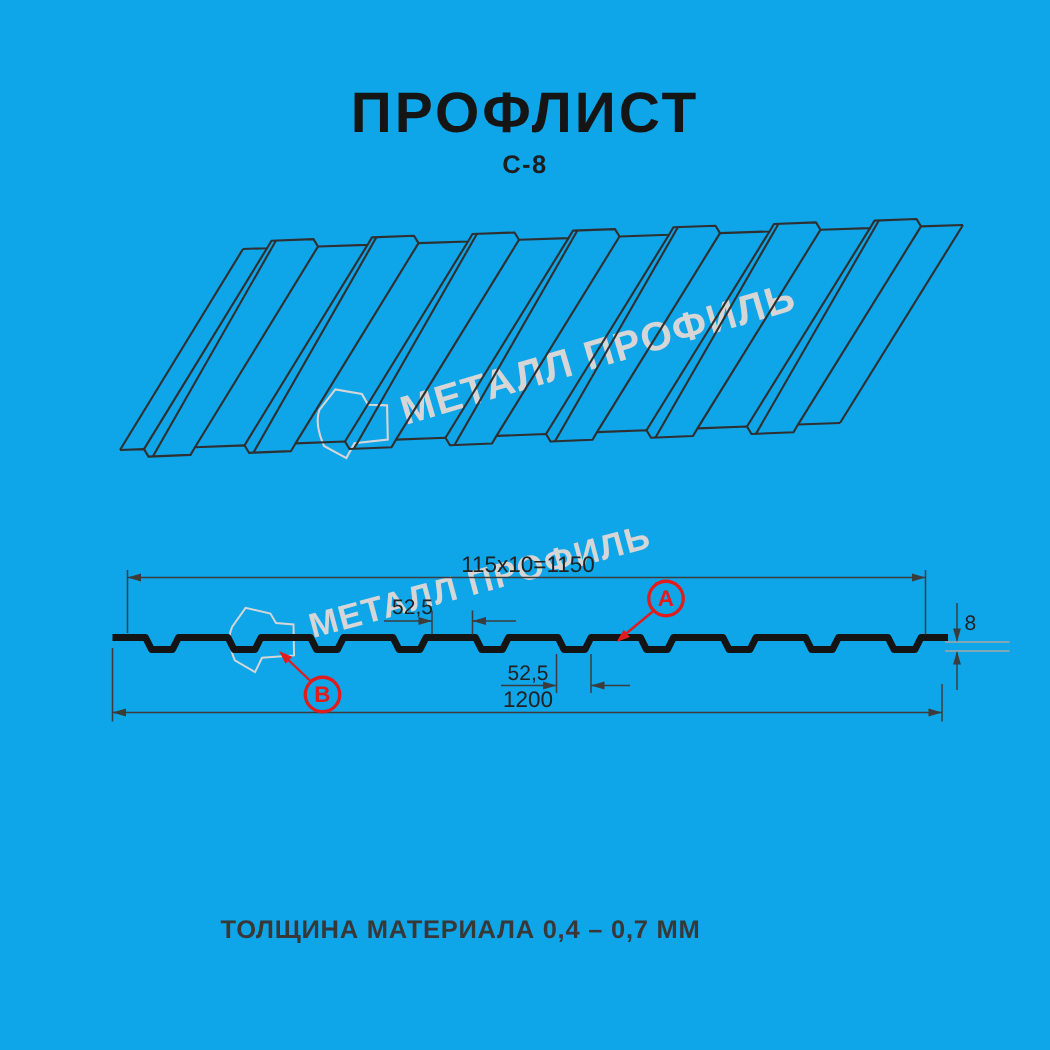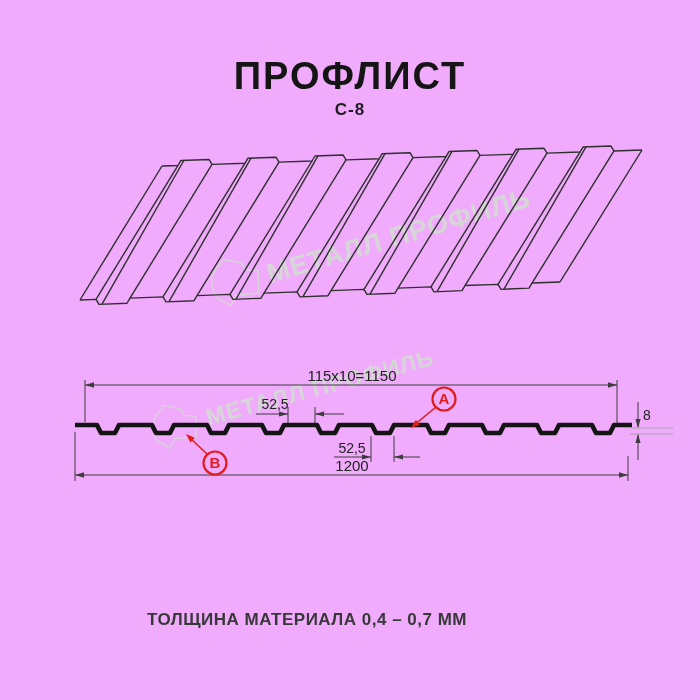--- a/index.html
+++ b/index.html
@@ -1,17 +1,17 @@
 <!DOCTYPE html>
 <html><head>
 <meta charset="utf-8">
 <style>
   html,body{margin:0;padding:0;background:#ffffff;}
   .page{
-    position:relative;width:700px;height:700px;background:#f0abfc;
+    position:relative;width:700px;height:700px;background:#0ea5e9;
     font-family:"Liberation Sans", sans-serif;overflow:hidden;
   }
   .title{
     position:absolute;top:55px;left:0;width:700px;text-align:center;
     font-size:38px;font-weight:700;letter-spacing:2px;color:#151515;
   }
   .subtitle{
     position:absolute;top:100px;left:0;width:700px;text-align:center;
     font-size:17px;font-weight:600;letter-spacing:1px;color:#1d1d1d;
   }

